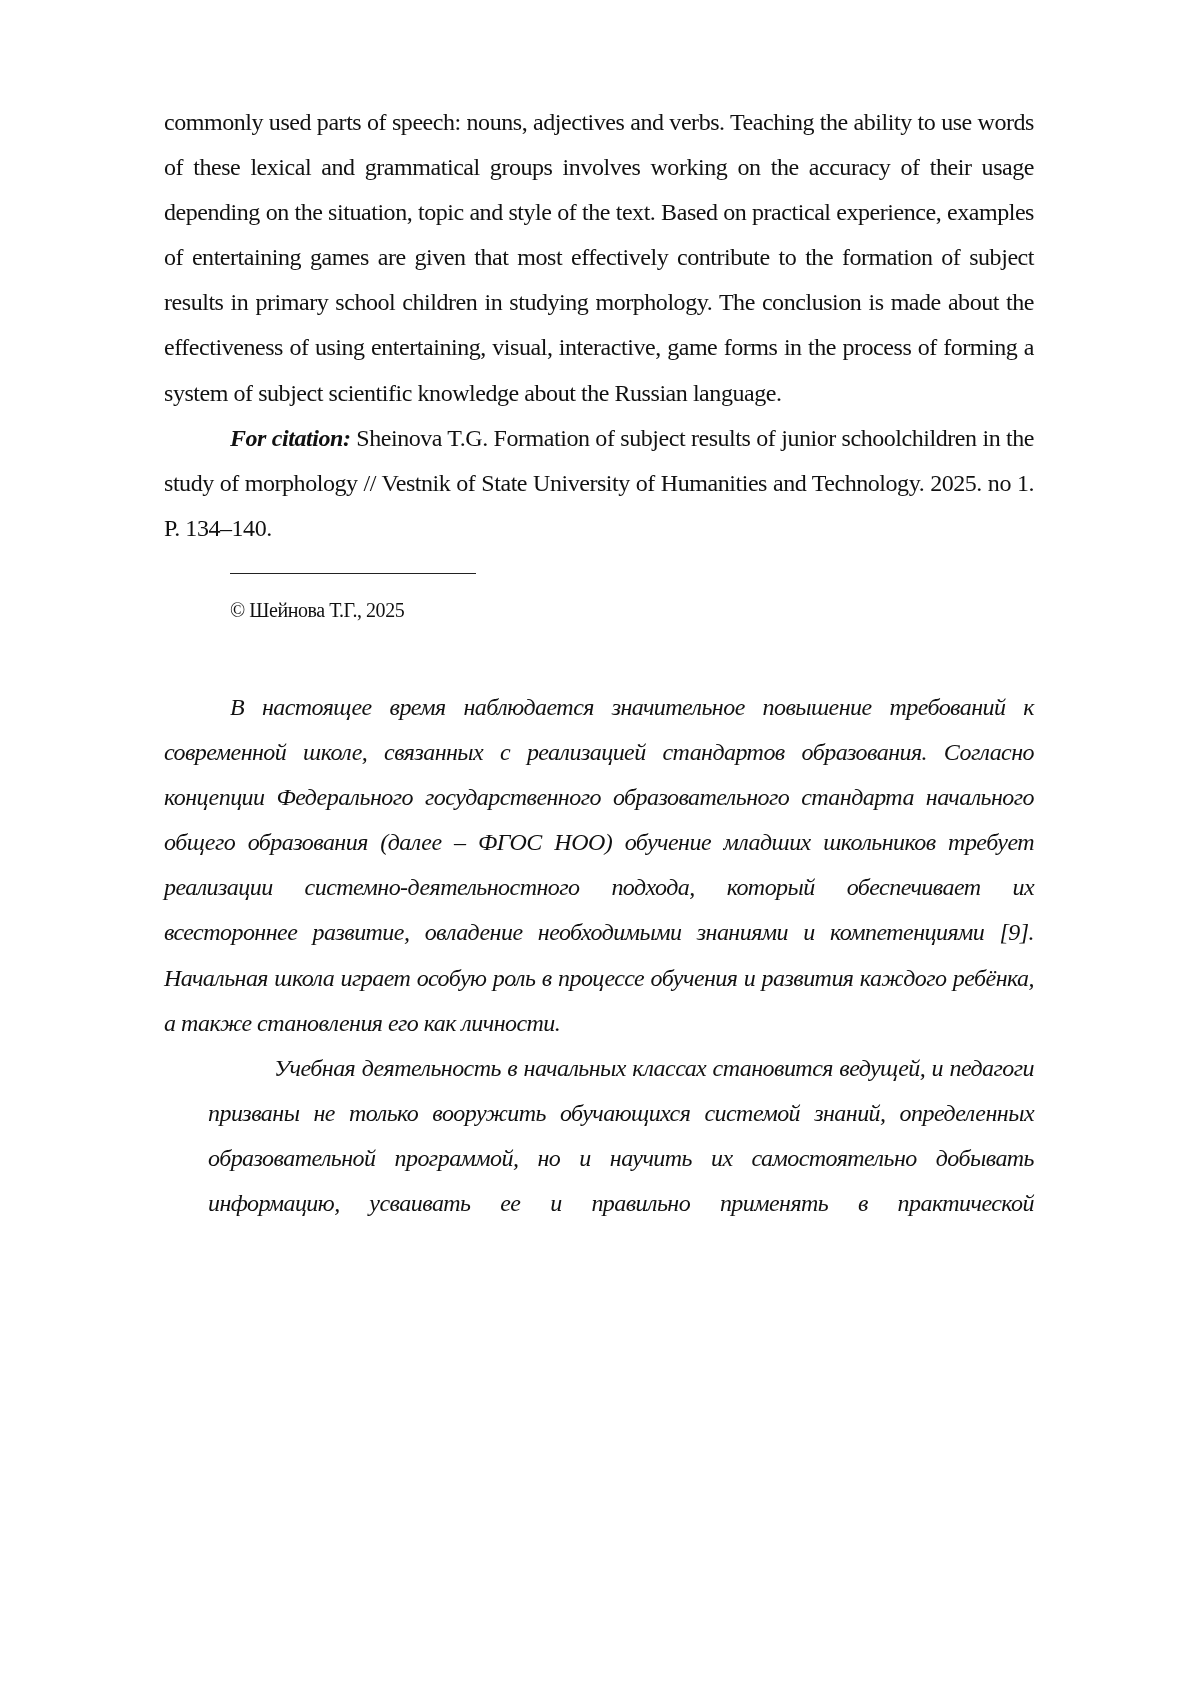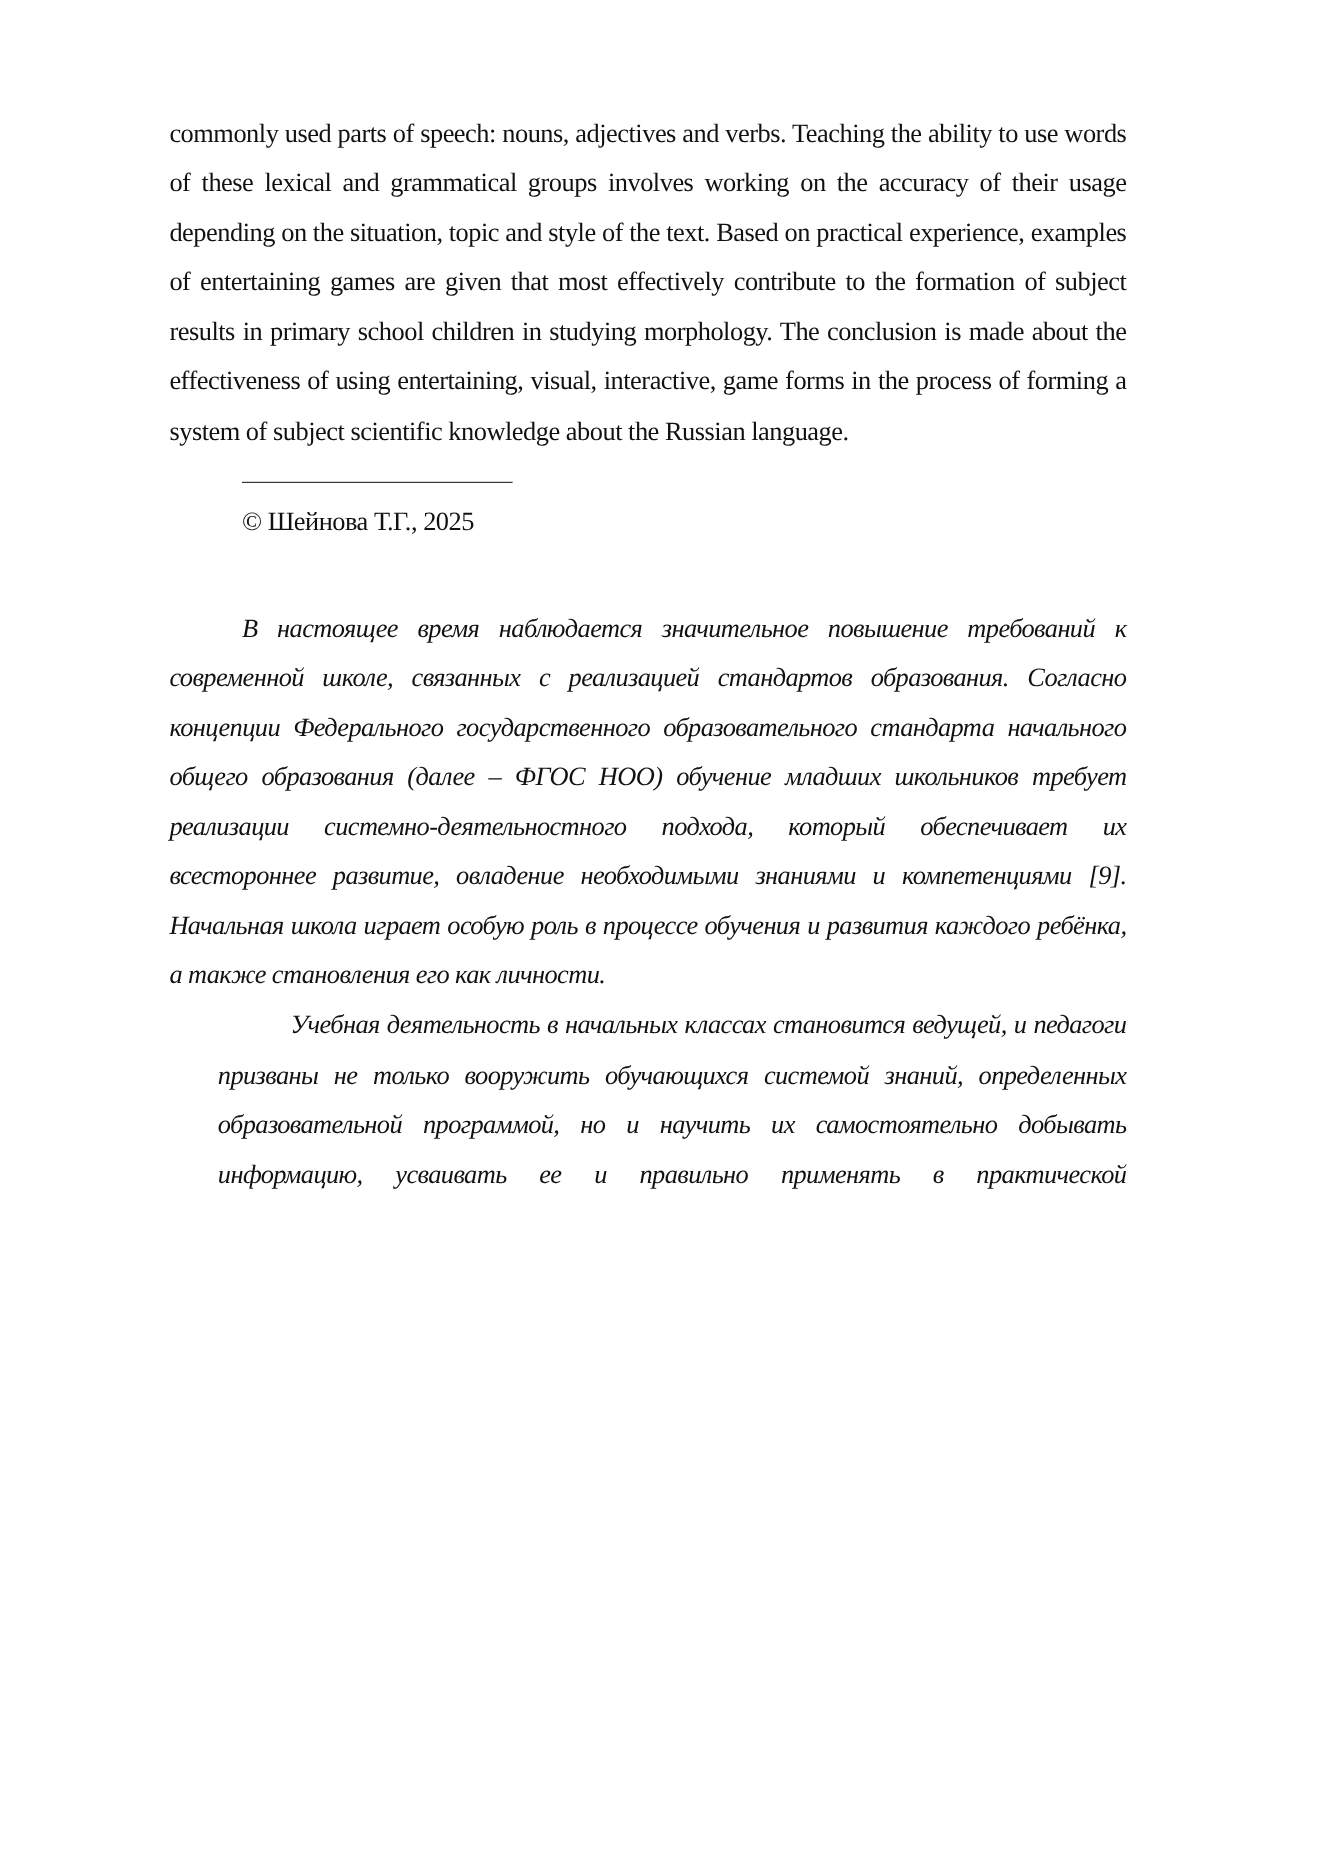--- a/index.html
+++ b/index.html
@@ -10,21 +10,21 @@
   body {
     width: 1200px;
     height: 1697px;
     position: relative;
     overflow: hidden;
     font-family: "Liberation Serif", "DejaVu Serif", serif;
     color: #111111;
   }
   .page {
     position: absolute;
-    left: 154px;
+    left: 164px;
     top: 100px;
     width: 870px;
   }
   .p {
     font-size: 24px;
     line-height: 45.1px;
     text-align: justify;
     margin: 0;
     letter-spacing: -0.45px;
     word-spacing: 0px;
@@ -40,21 +40,21 @@
     font-style: italic;
   }
   .rule {
     margin-top: 22px;
     margin-left: 66px;
     width: 246px;
     height: 0;
     border-top: 1.5px solid #222;
   }
   .copyright {
-    font-size: 24px;
+    font-size: 20px;
     line-height: 45px;
     margin-left: 66px;
     margin-top: 14px;
     letter-spacing: -0.45px;
   }
   .gap {
     height: 52px;
   }
   .ru {
     letter-spacing: -0.55px;
@@ -62,20 +62,21 @@
   }
 </style>
 </head>
 <body>
 
 <div class="page">
 
   <p class="p last-left">commonly used parts of speech: nouns, adjectives and verbs. Teaching the ability to use words of these lexical and grammatical groups involves working on the accuracy of their usage depending on the situation, topic and style of the text. Based on practical experience, examples of entertaining games are given that most effectively contribute to the formation of subject results in primary school children in studying morphology. The conclusion is made about the effectiveness of using entertaining, visual, interactive, game forms in the process of forming a system of subject scientific knowledge about the Russian language.</p>
 
 
+  <p class="p indent last-left"><span class="label">For citation:</span><span> Sheinova T.G. Formation of subject results of junior schoolchildren in the study of morphology // Vestnik of State University of Humanities and Technology. 2025. no 1. P. 134–140.</span></p>
 
   <div class="rule"></div>
 
   <div class="copyright">© Шейнова Т.Г., 2025</div>
 
   <div class="gap"></div>
 
   <p class="p indent last-left ru">В настоящее время наблюдается значительное повышение требований к современной школе, связанных с реализацией стандартов образования. Согласно концепции Федерального государственного образовательного стандарта начального общего образования (далее – ФГОС НОО) обучение младших школьников требует реализации системно-деятельностного подхода, который обеспечивает их всестороннее развитие, овладение необходимыми знаниями и компетенциями [9]. Начальная школа играет особую роль в процессе обучения и развития каждого ребёнка, а также становления его как личности.</p>
 
   <p class="p indent ru" style="text-align-last: justify; margin-left: 44px;">Учебная деятельность в начальных классах становится ведущей, и педагоги призваны не только вооружить обучающихся системой знаний, определенных образовательной программой, но и научить их самостоятельно добывать информацию, усваивать ее и правильно применять в практической</p>

